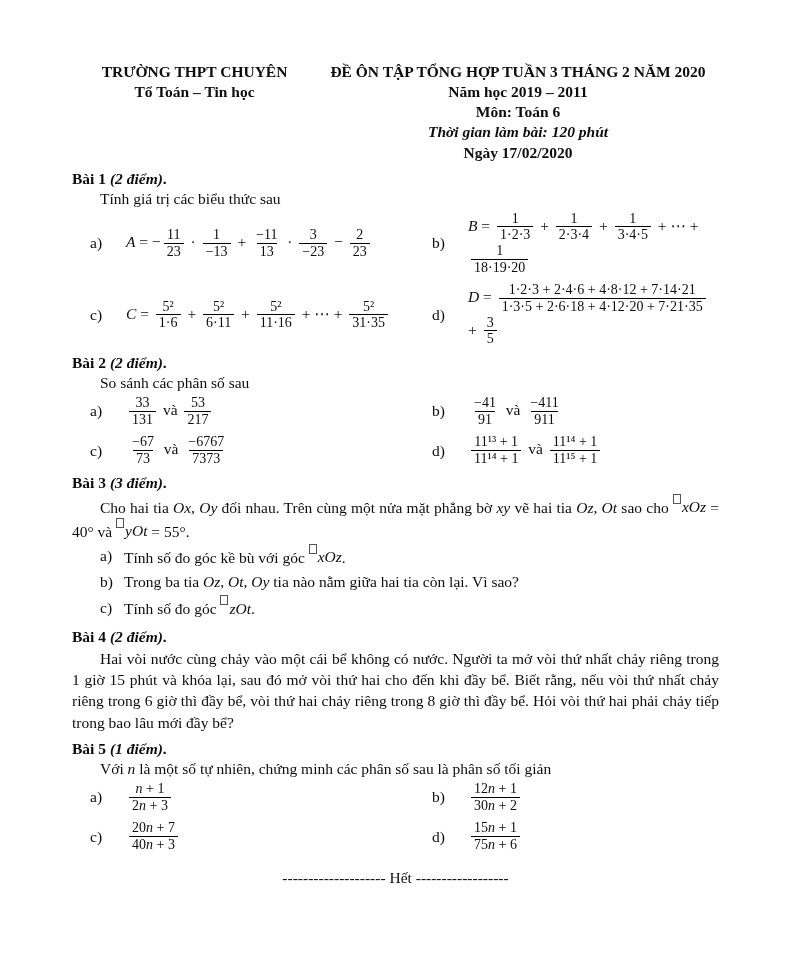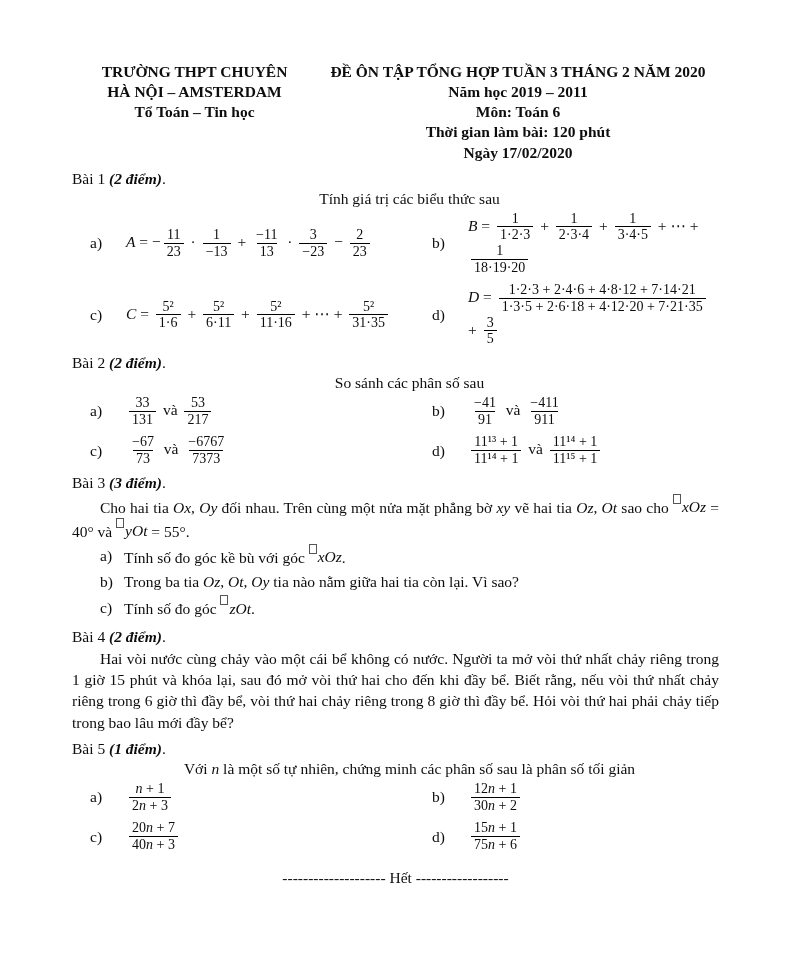--- a/index.html
+++ b/index.html
@@ -5,28 +5,28 @@
   html,body{margin:0;padding:0;background:#ffffff;}
   body{width:792px;height:960px;overflow:hidden;
        font-family:"Liberation Serif","DejaVu Serif",serif;
        font-size:15.5px;color:#0d0d0d;}
   .page{box-sizing:border-box;width:789px;height:960px;padding:62px 70px 10px 72px;background:#fff;}
 
   
   .hdr{display:flex;align-items:flex-start;}
   .hdr-left{width:245px;text-align:center;font-weight:bold;line-height:1.3;}
   .hdr-right{flex:1;text-align:center;font-weight:bold;line-height:1.3;}
-  .hdr-right .time{}
+  .hdr-right .time{font-style:italic;}
 
   
   section{margin-top:7px;}
   .prob-head{font-weight:bold;margin-top:4px;}
-  .b{font-weight:normal;text-align:center;}
+  .b{font-weight:bold;text-align:center;}
   .bi{font-weight:bold;font-style:italic;}
-  .intro{padding-left:28px;margin:2px 0 3px 0;text-align:center;}
+  .intro{padding-left:28px;margin:2px 0 3px 0;}
   .grid2{display:grid;grid-template-columns:342px 1fr;row-gap:7px;padding-left:18px;margin:3px 0;}
   .item{display:flex;align-items:center;}
   .tag{width:36px;flex:none;}
   .tag3{width:24px;flex:none;}
   .expr{flex:1;}
 
   
   .mv{font-style:italic;}
   .frac{display:inline-flex;flex-direction:column;align-items:center;
         vertical-align:middle;margin:0 3px;font-size:14px;line-height:1.12;}
@@ -44,21 +44,20 @@
   .footer{text-align:center;margin-top:16px;}
 </style>
 </head>
 <body>
 
 <div class="page">
 
   <div class="hdr">
     <div class="hdr-left">
       <div>TRƯỜNG THPT CHUYÊN</div>
-      <div>HÀ NỘI – AMSTERDAM</div>
       <div>Tổ Toán – Tin học</div>
     </div>
     <div class="hdr-right">
       <div>ĐỀ ÔN TẬP TỔNG HỢP TUẦN 3 THÁNG 2 NĂM 2020</div>
       <div>Năm học 2019 – 2011</div>
       <div>Môn: Toán 6</div>
       <div class="time">Thời gian làm bài: 120 phút</div>
       <div>Ngày 17/02/2020</div>
     </div>
   </div>

